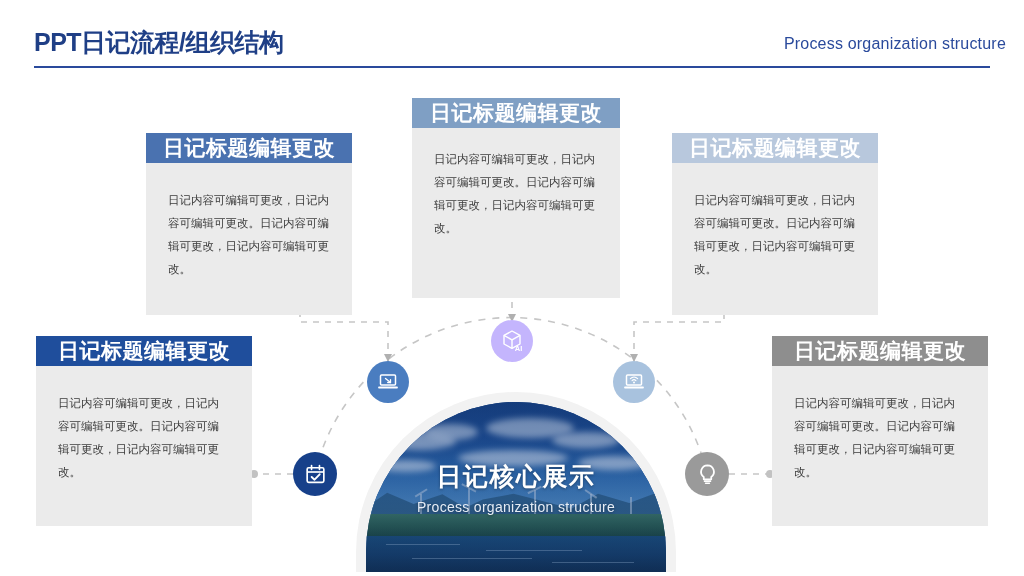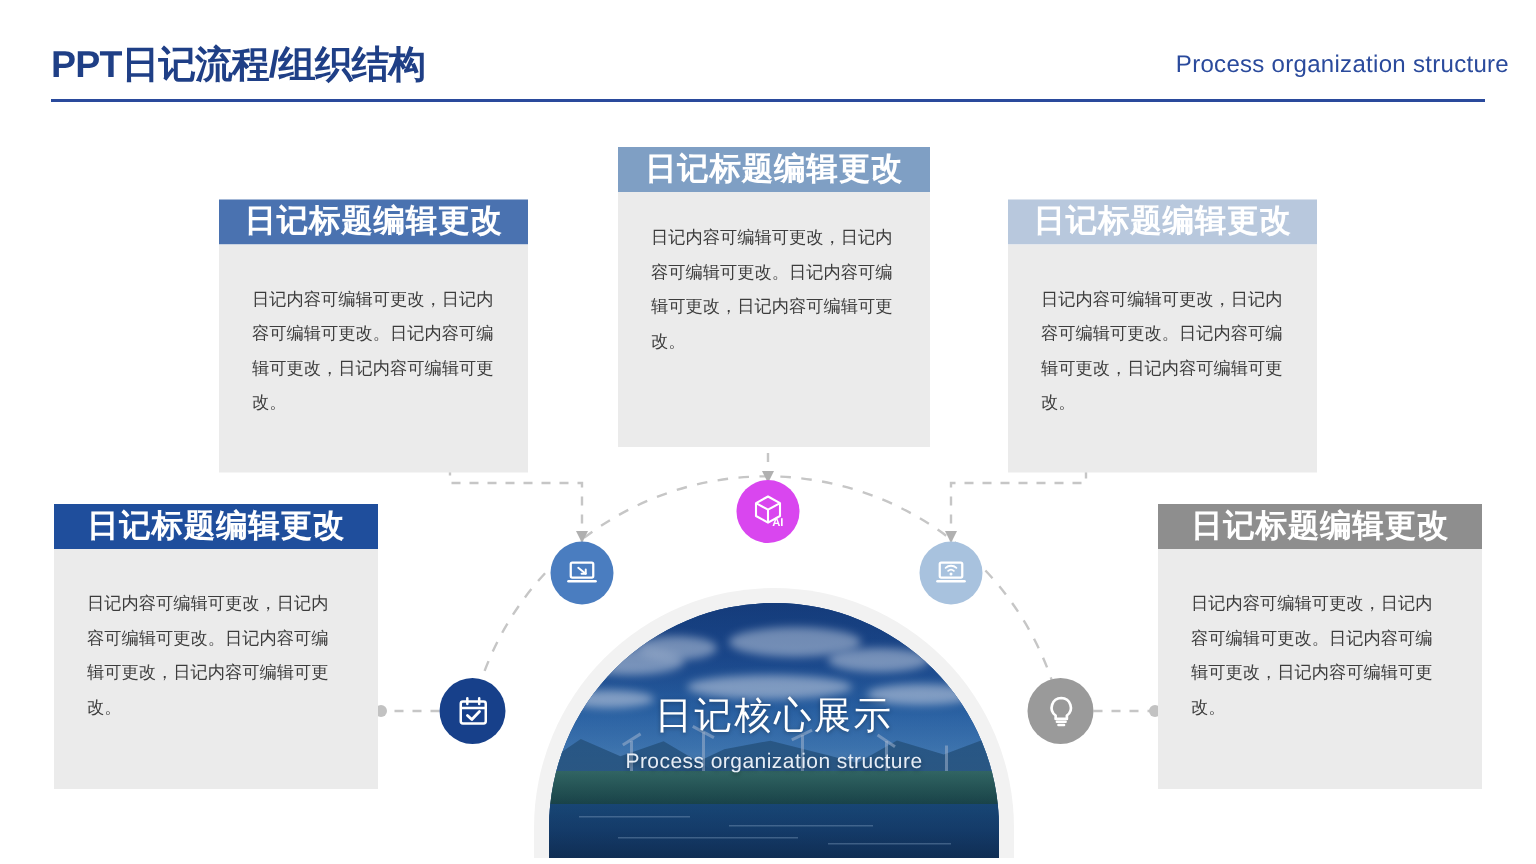--- a/index.html
+++ b/index.html
@@ -171,42 +171,42 @@
     background: linear-gradient(180deg, rgba(18,55,118,0.45) 0%, rgba(22,62,128,0.30) 45%, rgba(15,45,95,0.35) 100%);
   }
   .dome-text {
     position: absolute;
     left: 0; top: 58px;
     width: 300px;
     text-align: center;
   }
   .dome-title {
     font-size: 25px;
-    font-weight: normal;
+    font-weight: bold;
     color: #ffffff;
     letter-spacing: 1.5px;
     text-shadow: 0 1px 3px rgba(0,0,0,0.35);
   }
   .dome-sub {
     margin-top: 6px;
     font-size: 14px;
     color: #e6edf6;
     letter-spacing: 0.3px;
     text-shadow: 0 1px 3px rgba(0,0,0,0.35);
   }
 
   
   .node {
     position: absolute;
     border-radius: 50%;
     display: flex;
     align-items: center;
     justify-content: center;
   }
-  #node-ai     { left: 491px; top: 320px; width: 42px; height: 42px; background: #d946ef; }
+  #node-ai     { left: 491px; top: 320px; width: 42px; height: 42px; background: #c4b5fd; }
   #node-left   { left: 367px; top: 361px; width: 42px; height: 42px; background: #4a7dc0; }
   #node-right  { left: 613px; top: 361px; width: 42px; height: 42px; background: #a8c2de; }
   #node-cal    { left: 293px; top: 452px; width: 44px; height: 44px; background: #17408a; }
   #node-bulb   { left: 685px; top: 452px; width: 44px; height: 44px; background: #9a9a9a; }
 
   .node svg { display: block; }
 </style>
 </head>
 <body>
 

